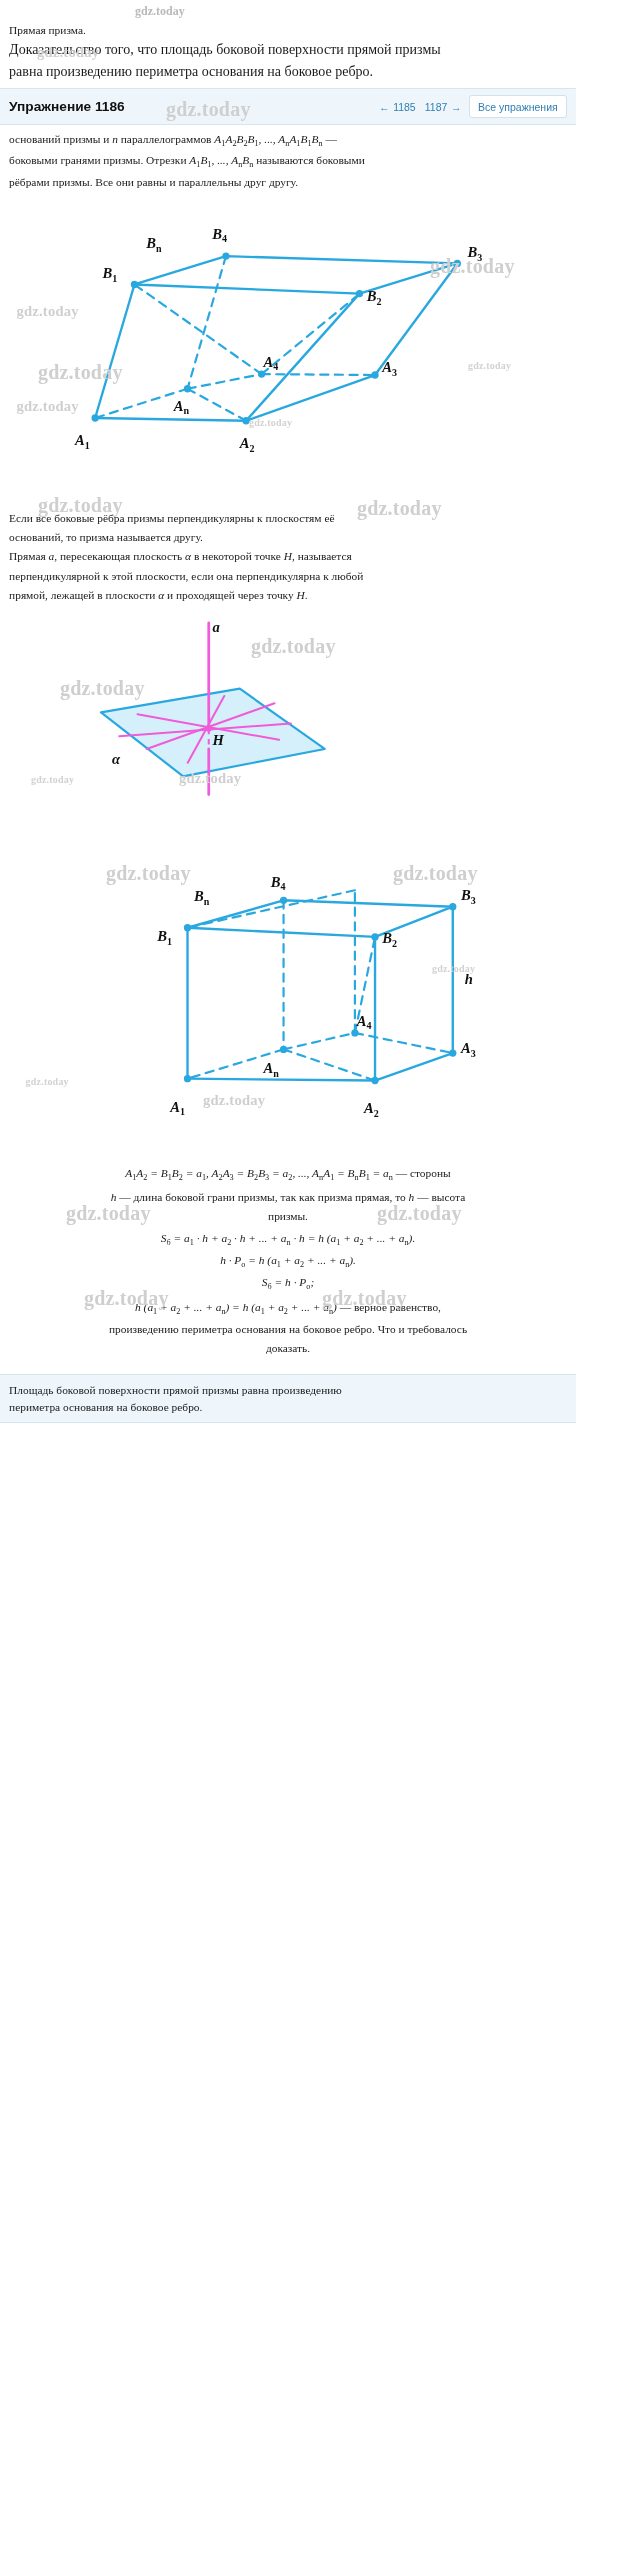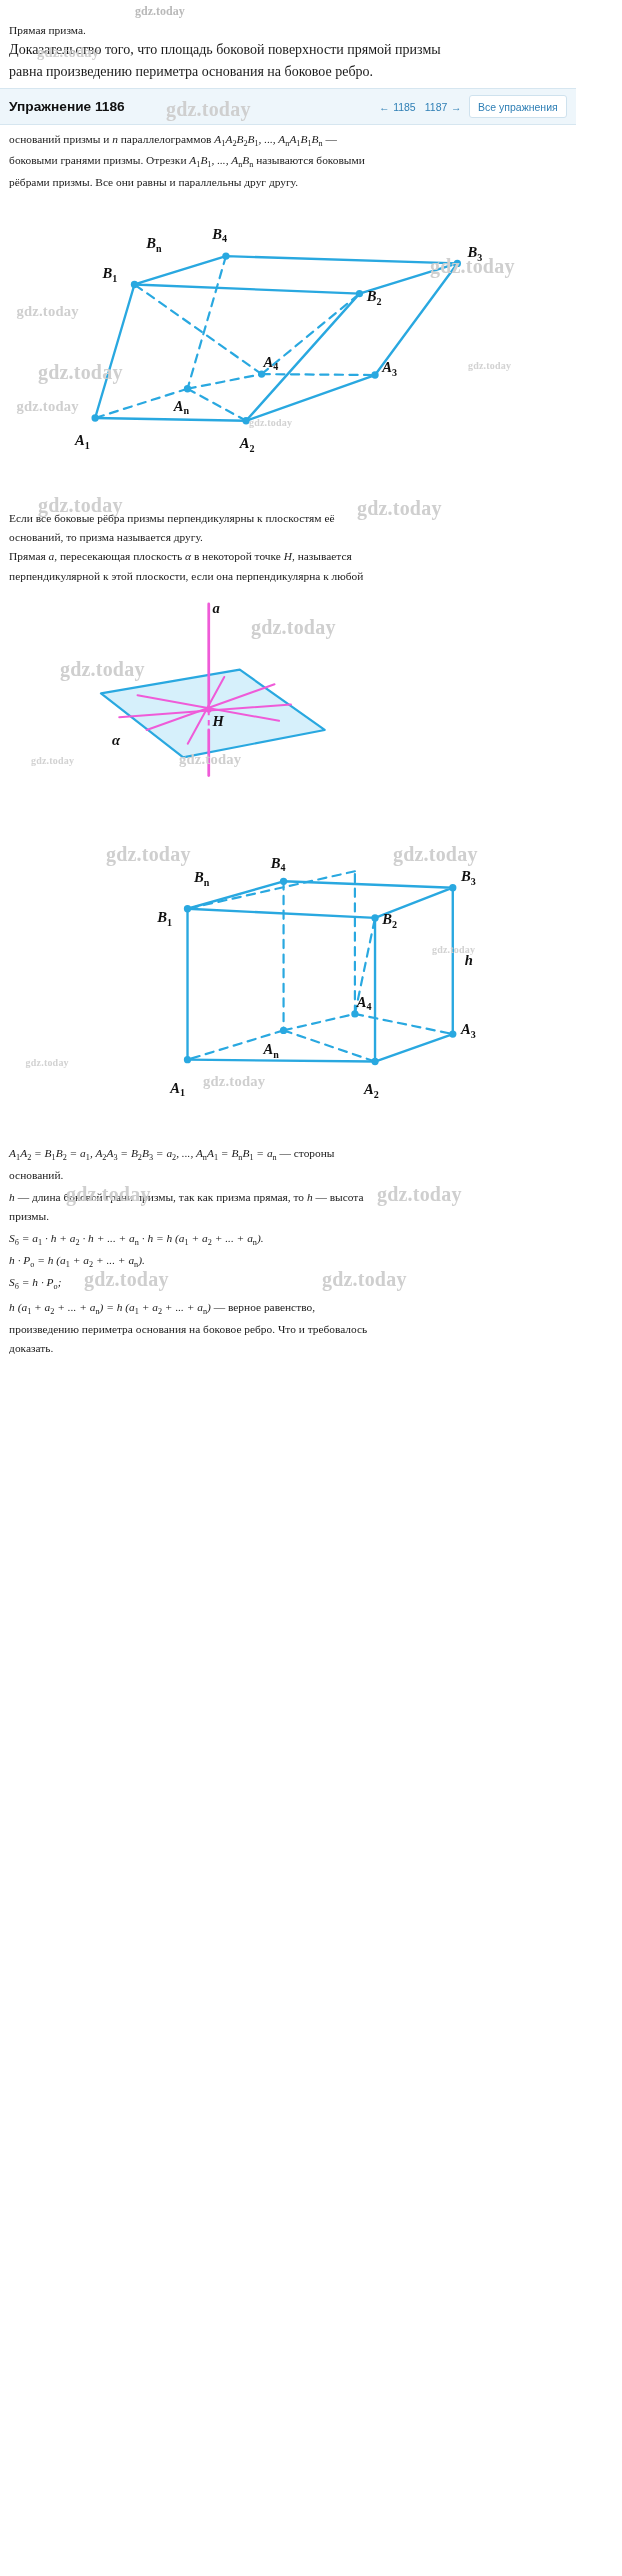--- a/index.html
+++ b/index.html
@@ -118,21 +118,21 @@
   
   .concl {
     margin: 7.3px 0 0 0;
     background: #eef6fb;
     border-top: 0.9px solid #d6e6f0;
     border-bottom: 0.9px solid #d6e6f0;
     padding: 7.3px 9.1px;
     font-size: 11.4px;
   }
   .finaltext { padding: 3.7px 9.1px 7.3px 9.1px; position: relative; }
-  .finaltext p { margin: 0 0 2.7px 0; font-size: 11.4px; }
+  .finaltext p { margin: 0 0 2.7px 0; font-size: 11.4px; text-align: center; }
   .eqline { margin: 0 0 1.8px 0; font-size: 11.4px; }
 </style>
 </head>
 <body>
 
 <div class="page">
 
   <div class="topbar">
     <div class="logo-top">gdz.today</div>
   </div>
@@ -225,20 +225,21 @@
       <text class="lbl" x="82" y="276">A<tspan class="sb" dy="4">1</tspan></text>
       <text class="lbl" x="262" y="279">A<tspan class="sb" dy="4">2</tspan></text>
     </svg>
   </div>
 
   <div class="bodytext">
     <p>Если все боковые рёбра призмы перпендикулярны к плоскостям её</p>
     <p>оснований, то призма называется другу.</p>
     <p>Прямая <span class="math">a</span>, пересекающая плоскость <span class="math">α</span> в некоторой точке <span class="math">H</span>, называется</p>
     <p>перпендикулярной к этой плоскости, если она перпендикулярна к любой</p>
+    <p>прямой, лежащей в плоскости <span class="math">α</span> и проходящей через точку <span class="math">H</span>.</p>
   </div>
   <div class="wm big" style="left:357px; top:494px;">gdz.today</div>
 
   <div class="figwrap" style="height:210px; margin-top:9.1px;">
     <div class="wm big" style="left:251px; top:20px;">gdz.today</div>
     <div class="wm big" style="left:60px; top:62px;">gdz.today</div>
     <div class="wm small" style="left:31px; top:161px;">gdz.today</div>
     <div class="wm mid" style="left:179px; top:156px;">gdz.today</div>
 
     <svg width="622" height="210" viewBox="0 0 230 230" preserveAspectRatio="none" style="position:absolute;left:0;top:0;width:622px;height:210px;"></svg>
@@ -314,21 +315,20 @@
       <text class="lbl" x="288" y="244">A<tspan class="sb" dy="4">n</tspan></text>
       <text class="lbl" x="186" y="286">A<tspan class="sb" dy="4">1</tspan></text>
       <text class="lbl" x="398" y="288">A<tspan class="sb" dy="4">2</tspan></text>
     </svg>
   </div>
 
   <div class="finaltext">
     <p class="eqline">
       <span class="math">A<sub>1</sub>A<sub>2</sub> = B<sub>1</sub>B<sub>2</sub> = a<sub>1</sub>, A<sub>2</sub>A<sub>3</sub> = B<sub>2</sub>B<sub>3</sub> = a<sub>2</sub>, ..., A<sub>n</sub>A<sub>1</sub> = B<sub>n</sub>B<sub>1</sub> = a<sub>n</sub></span> — стороны
     </p>
-    <p class="eqline">оснований.</p>
     <p class="eqline" style="margin-top:5.5px;">
       <span class="math">h</span> — длина боковой грани призмы, так как призма прямая, то <span class="math">h</span> — высота
     </p>
     <p class="eqline">призмы.</p>
     <p class="eqline" style="margin-top:5.5px;">
       <span class="math">S<sub>б</sub> = a<sub>1</sub> · h + a<sub>2</sub> · h + ... + a<sub>n</sub> · h = h (a<sub>1</sub> + a<sub>2</sub> + ... + a<sub>n</sub>).</span>
     </p>
     <p class="eqline">
       <span class="math">h · P<sub>о</sub> = h (a<sub>1</sub> + a<sub>2</sub> + ... + a<sub>n</sub>).</span>
     </p>
@@ -339,15 +339,19 @@
       <span class="math">h (a<sub>1</sub> + a<sub>2</sub> + ... + a<sub>n</sub>) = h (a<sub>1</sub> + a<sub>2</sub> + ... + a<sub>n</sub>)</span> — верное равенство,
     </p>
     <p class="eqline">произведению периметра основания на боковое ребро. Что и требовалось</p>
     <p class="eqline">доказать.</p>
     <div class="wm big" style="left:66px; top:38px;">gdz.today</div>
     <div class="wm big" style="left:377px; top:38px;">gdz.today</div>
     <div class="wm big" style="left:84px; top:123px;">gdz.today</div>
     <div class="wm big" style="left:322px; top:123px;">gdz.today</div>
   </div>
 
+  <div class="concl">
+    <div>Площадь боковой поверхности прямой призмы равна произведению</div>
+    <div>периметра основания на боковое ребро.</div>
+  </div>
 
 </div>
 
 
 </body></html>

